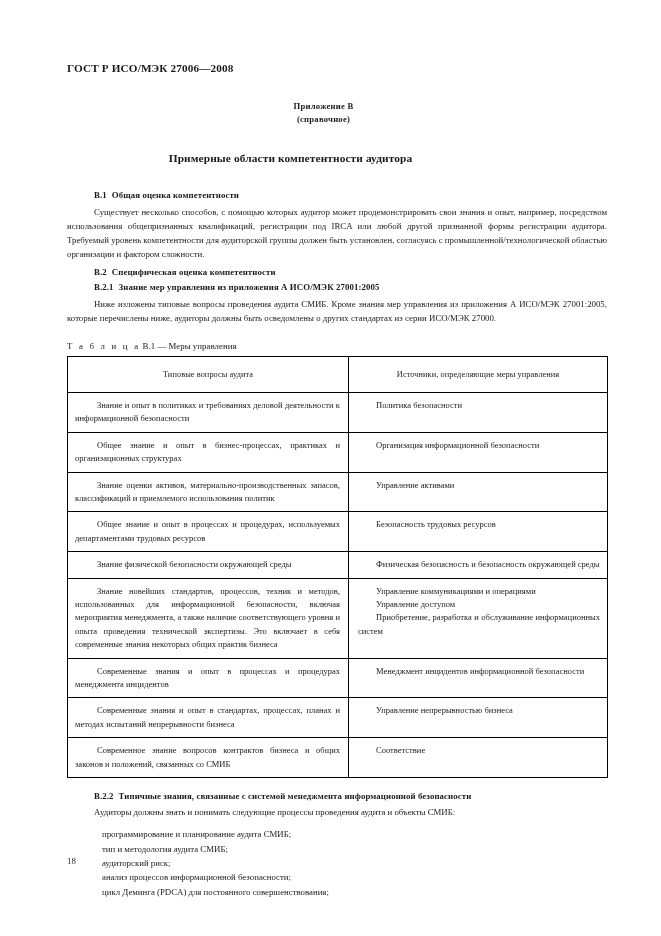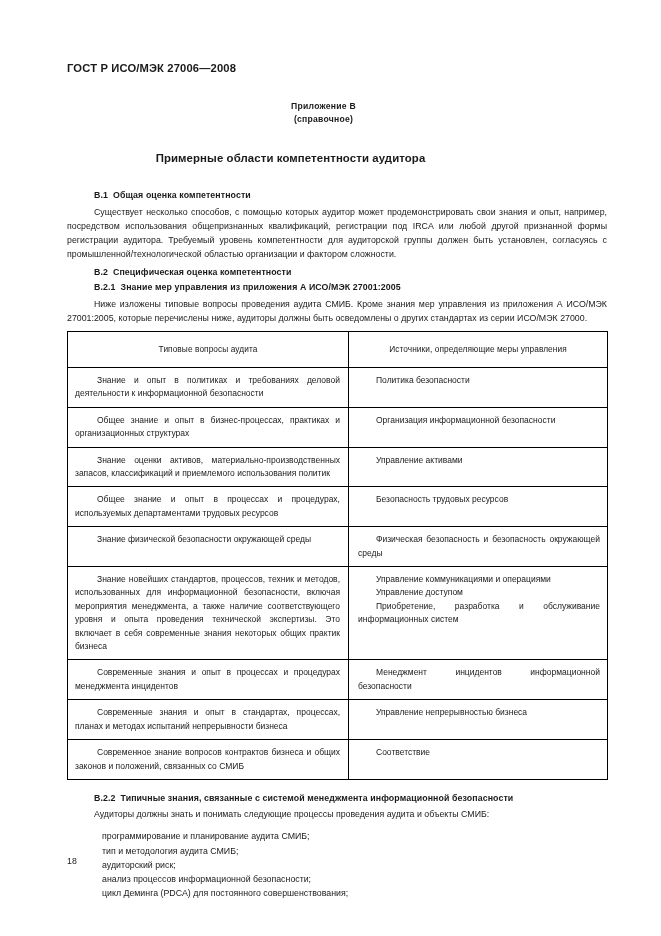--- a/index.html
+++ b/index.html
@@ -15,20 +15,21 @@
     position: relative;
     overflow: hidden;
   }
   .page {
     position: absolute;
     left: 0;
     top: 0;
     width: 661px;
     height: 936px;
     box-sizing: border-box;
+    font-family: Liberation Serif, serif;
   }
 
   
   .doc-header {
     position: absolute;
     left: 67px;
     top: 62px;
     font-size: 11.2px;
     font-weight: bold;
     letter-spacing: 0.15px;
@@ -76,21 +77,21 @@
   .sec-head .num { margin-right: 5px; }
 
   p.body {
     font-size: 8.8px;
     line-height: 14.1px;
     margin: 0 0 6px 0;
     text-align: justify;
     text-indent: 27px;
     letter-spacing: 0.01px;
   }
-  p.body.tight { margin-bottom: 5px; }
+  p.body.tight { margin-bottom: 15px; }
 
   
   .table-caption {
     font-size: 8.8px;
     margin: 10px 0 5px 0;
     letter-spacing: 0.05px;
   }
   .table-caption .spaced {
     letter-spacing: 2.2px;
   }
@@ -192,20 +193,26 @@
 
     <div class="sec-head">
       <span class="num">B.2</span><span>Специфическая оценка компетентности</span>
     </div>
 
     <div class="sec-head">
       <span class="num">B.2.1</span><span>Знание мер управления из приложения А ИСО/МЭК 27001:2005</span>
     </div>
     <p class="body tight">Ниже изложены типовые вопросы проведения аудита СМИБ. Кроме знания мер управления из приложения А ИСО/МЭК 27001:2005, которые перечислены ниже, аудиторы должны быть осведомлены о других стандартах из серии ИСО/МЭК 27000.</p>
 
+    <div class="table-caption">
+      <span class="spaced">Т а б л и ц а</span>
+      <span>В.1</span>
+      <span>—</span>
+      <span>Меры управления</span>
+    </div>
 
     <table class="ctbl">
       <colgroup>
           <col class="c1">
           <col class="c2">
         </colgroup>
       <thead>
         <tr>
           <th>Типовые вопросы аудита</th>
           <th>Источники, определяющие меры управления</th>

